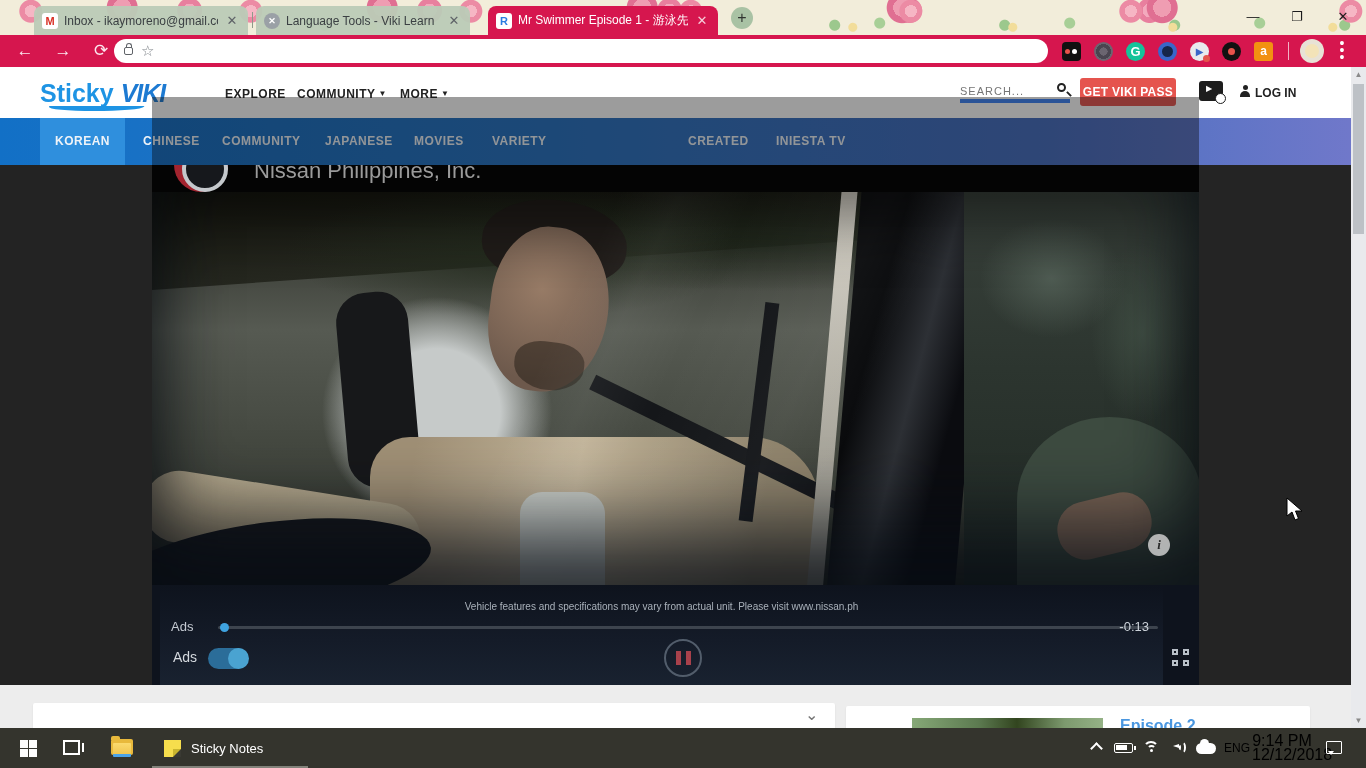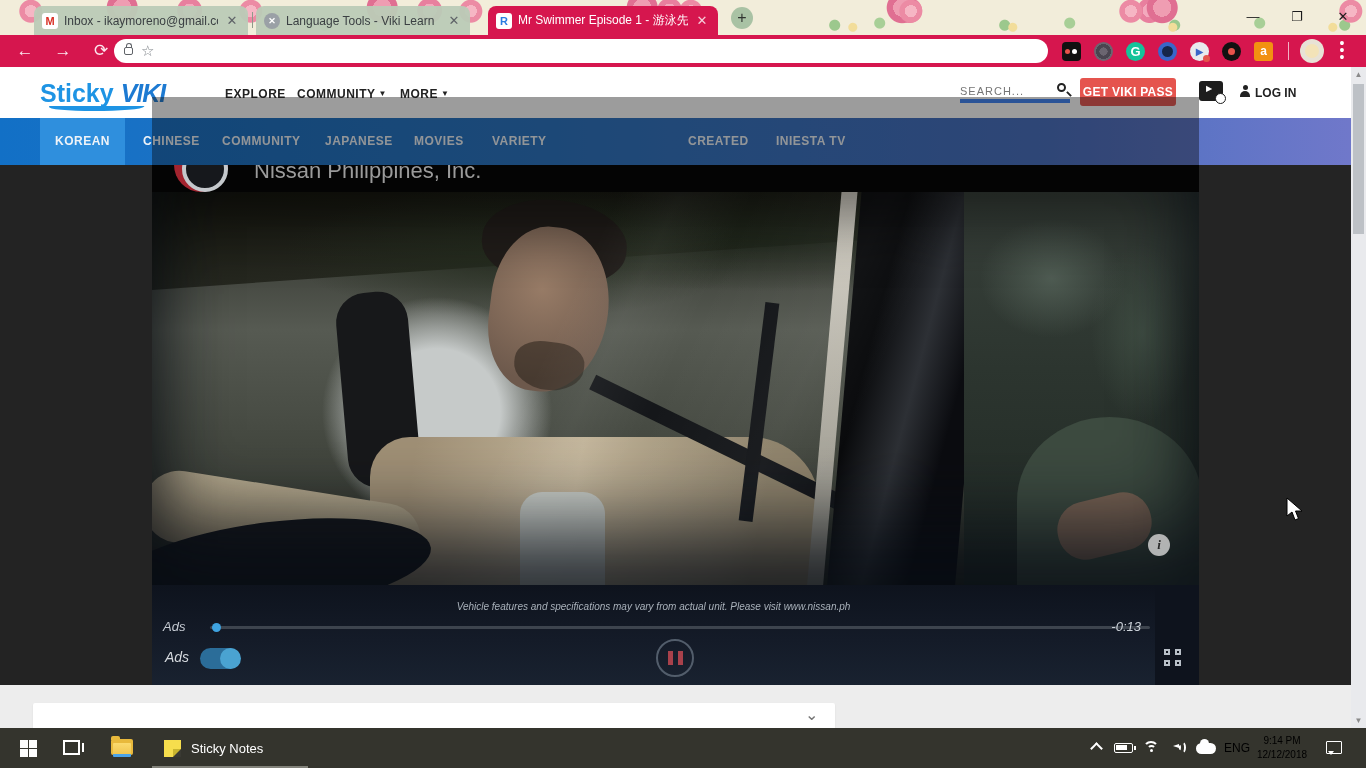--- a/index.html
+++ b/index.html
@@ -109,21 +109,21 @@
   .sc-foliage { left:820px; top:20px; width:227px; height:220px;
     background: radial-gradient(closest-side at 35% 30%, rgba(86,100,90,0.8), rgba(0,0,0,0) 90%),
                 radial-gradient(closest-side at 75% 55%, rgba(70,86,74,0.7), rgba(0,0,0,0) 90%); }
   .sc-passenger { left:865px; top:225px; width:185px; height:168px; border-radius:50% 50% 0 0; background:#3d4b40; }
   .sc-hand { left:905px; top:305px; width:95px; height:58px; border-radius:28px; background:#7a6454; transform:rotate(-14deg); }
   .sc-glare { left:0; top:0; width:1047px; height:393px;
     background:linear-gradient(115deg, rgba(255,255,255,0) 38%, rgba(255,255,255,0.05) 43%, rgba(255,255,255,0) 49%, rgba(255,255,255,0.04) 60%, rgba(255,255,255,0) 66%); }
   .sc-vignette { left:0; top:0; width:1047px; height:393px; box-shadow:inset 0 -60px 80px rgba(8,12,20,0.8), inset 0 30px 60px rgba(0,0,0,0.45); }
   .info-btn { position:absolute; left:996px; top:342px; width:22px; height:22px; border-radius:50%; background:rgba(205,205,205,0.85); color:#2a2a2a; font-size:13px; font-weight:bold; font-style:italic; text-align:center; line-height:22px; font-family:"Liberation Serif", serif; }
 
-  .controls { position:absolute; left:0; top:420px; width:1003px; height:100px; background:linear-gradient(180deg,#0e131d 0%,#141b28 55%,#192230 100%);font-style:italic; }
+  .controls { position:absolute; left:8px; top:420px; width:1003px; height:100px; background:linear-gradient(180deg,#0e131d 0%,#141b28 55%,#192230 100%); }
   .disclaimer { position:absolute; left:0; top:16px; width:100%; text-align:center; font-size:10px; color:#a9b1ba; }
   .ads-label1 { position:absolute; left:11px; top:34px; font-size:13px; color:#c5cad2; }
   .track { position:absolute; left:58px; top:41px; width:940px; height:3px; background:#3d444e; border-radius:2px; }
   .track-dot { position:absolute; left:60px; top:38px; width:9px; height:9px; border-radius:50%; background:#3fa3e0; }
   .time-left { position:absolute; right:14px; top:34px; font-size:13px; color:#ccd2d9; }
   .ads-label2 { position:absolute; left:13px; top:64px; font-size:14px; color:#d5d9de; }
   .toggle { position:absolute; left:48px; top:63px; width:40px; height:21px; border-radius:11px; background:#2b6d99; }
   .toggle .knob { position:absolute; right:-1px; top:0; width:21px; height:21px; border-radius:50%; background:#4aa3d1; }
   .pause { position:absolute; left:504px; top:54px; width:38px; height:38px; border:2px solid #525d6b; border-radius:50%; display:flex; align-items:center; justify-content:center; gap:5px; }
   .pause i { width:5px; height:14px; background:#a8414b; display:block; }
@@ -178,21 +178,21 @@
   .wifi .w1 { left:0; top:0; width:16px; height:16px; }
   .wifi .w2 { left:3.5px; top:4px; width:9px; height:9px; }
   .wifi .w3 { left:7px; top:8px; width:3px; height:3px; background:#fff; border:none; border-radius:50%; }
   .speaker { position:absolute; left:1169px; top:13px; width:19px; height:14px; }
   .speaker i { position:absolute; left:0; top:3px; border:4px solid transparent; border-right:6px solid #fff; border-top-width:2px; border-bottom-width:2px; height:4px; }
   .speaker b { position:absolute; left:9px; top:0; width:8px; height:13px; border:2px solid transparent; border-right:2px solid #fff; border-radius:50%; }
   .speaker u { position:absolute; left:7px; top:3px; width:5px; height:7px; border:2px solid transparent; border-right:2px solid #fff; border-radius:50%; }
   .cloud { position:absolute; left:1196px; top:15px; width:20px; height:11px; background:#fff; border-radius:6px; }
   .cloud::before { content:""; position:absolute; left:4px; top:-4px; width:9px; height:9px; border-radius:50%; background:#fff; }
   .lang { position:absolute; left:1224px; top:13px; font-size:12px; }
-  .clock { position:absolute; left:1252px; top:6px; width:60px; text-align:center; font-size:10px; line-height:14px; }
+  .clock { position:absolute; left:1252px; top:6px; width:60px; text-align:center; font-size:16px; line-height:14px; }
   .action { position:absolute; left:1326px; top:13px; width:16px; height:13px; border:1.5px solid #fff; border-radius:1px; }
   .action::after { content:""; position:absolute; left:1px; bottom:-5px; border:3px solid transparent; border-top:4px solid #fff; }
 
   
   .cursor { position:absolute; left:1286px; top:497px; z-index:30; }
 </style>
 </head>
 <body>
 
 <div id="screen">
@@ -273,20 +273,24 @@
     <div class="item" style="left:222px;">COMMUNITY</div>
     <div class="item" style="left:325px;">JAPANESE</div>
     <div class="item" style="left:414px;">MOVIES</div>
     <div class="item" style="left:492px;">VARIETY</div>
     <div class="item" style="left:688px;">CREATED</div>
     <div class="item" style="left:776px;">INIESTA TV</div>
   </div>
 
   <div class="card1">
     <span class="chev">⌄</span>
+  </div>
+  <div class="card2">
+    <div class="thumb"></div>
+    <div class="ep-link">Episode 2</div>
   </div>
 
   <div class="dim-header"></div>
   <div class="dim-nav"></div>
   <div class="dim-left"></div>
   <div class="dim-right"></div>
 
   <div class="player">
     <div class="ad-header">
       <div class="nissan-logo"></div>

